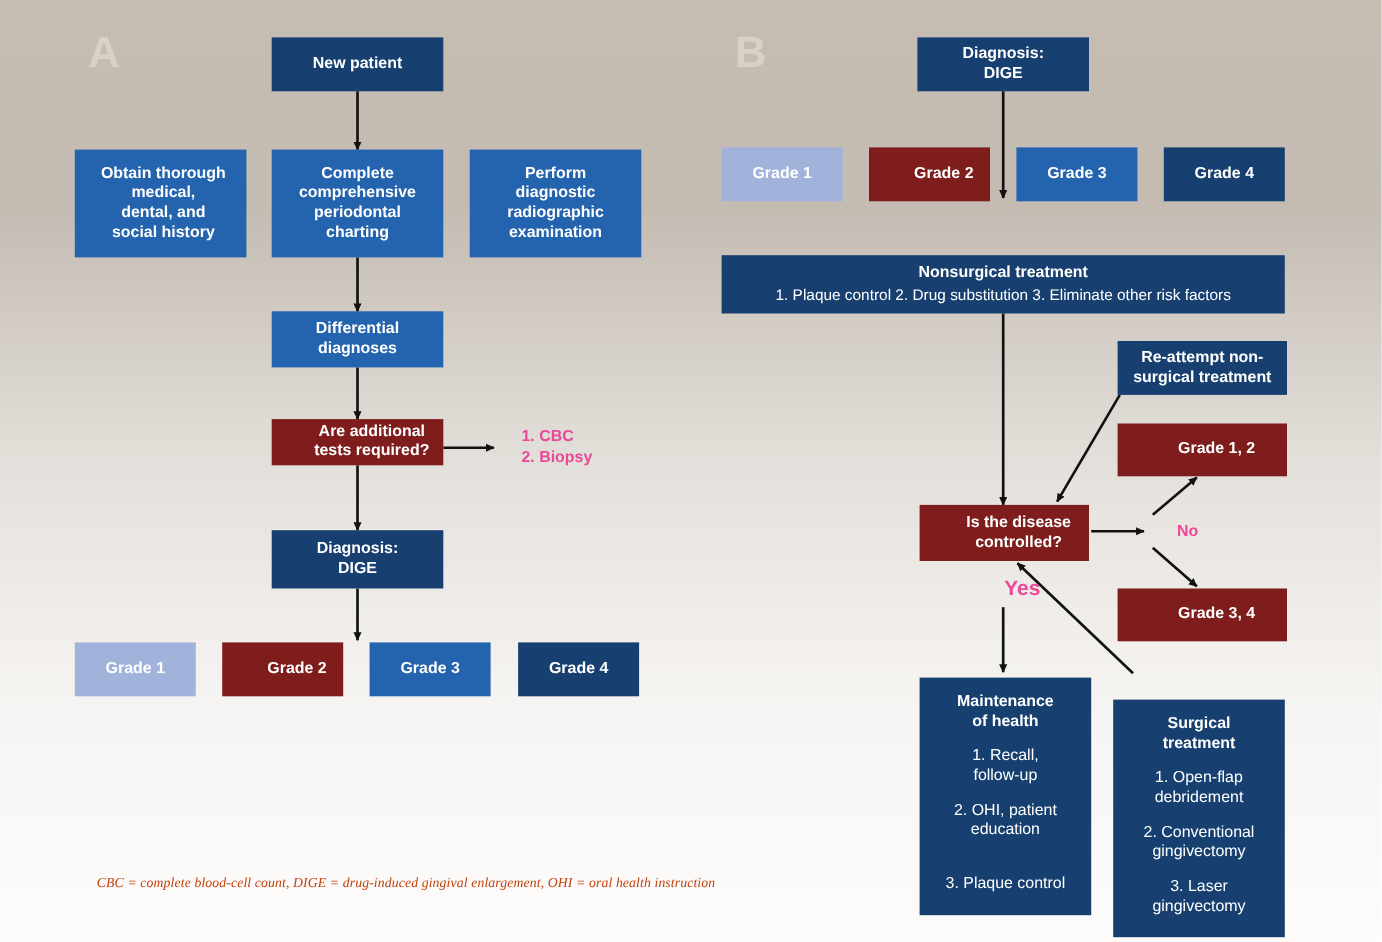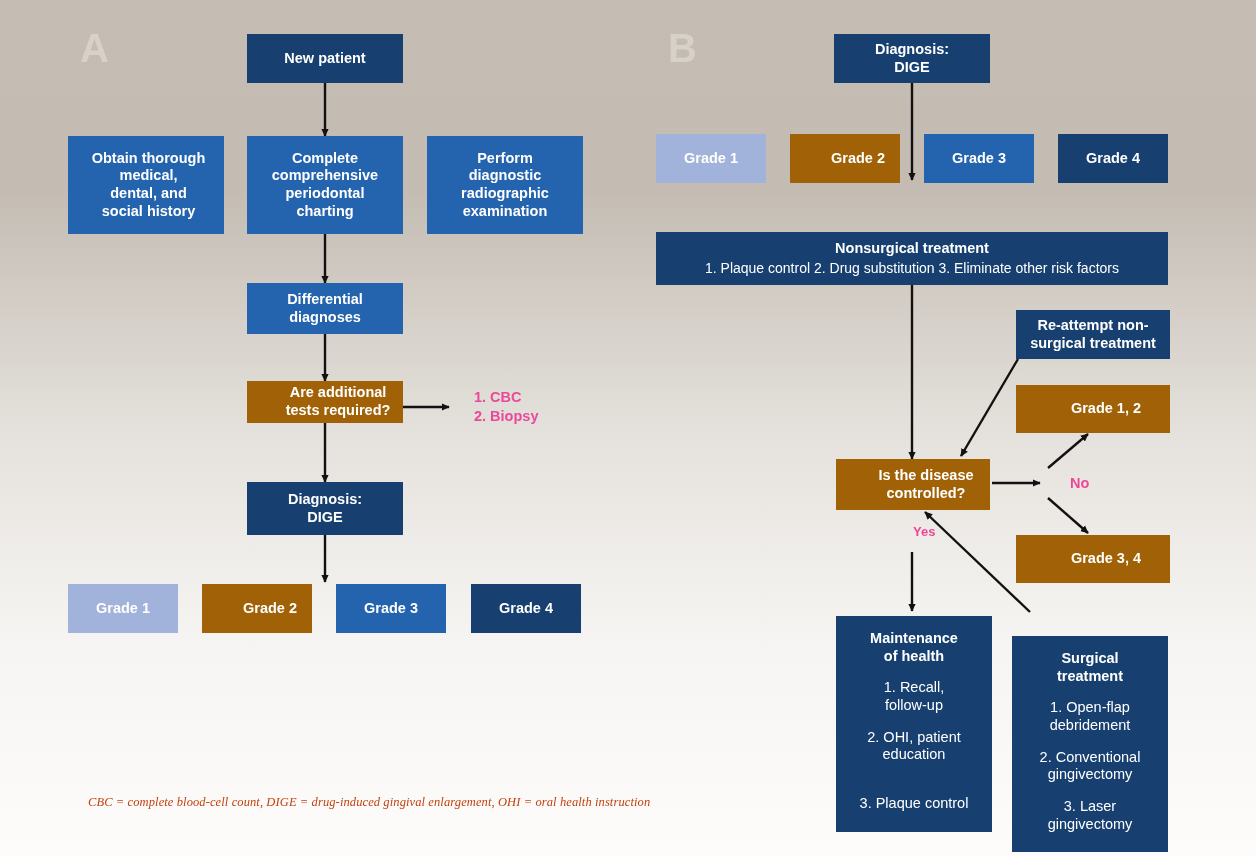--- a/index.html
+++ b/index.html
@@ -17,21 +17,21 @@
   }
 
   .box{
     position:absolute;box-sizing:border-box;color:#ffffff;
     display:flex;flex-direction:column;align-items:center;justify-content:center;
     text-align:center;font-weight:700;line-height:1.22;
     padding:4px 6px;
   }
   .nv{background:#174070;}
   .md{background:#2463ad;}
-  .mid{background:#a16207;padding-left:32px;}
+  .mid{background:#7f1d1d;padding-left:32px;}
   .lt{background:#a2b3db;}
 
   .plain{
     position:absolute;color:#ec4899;font-weight:700;line-height:1.3;
     white-space:pre-line;
     margin-left:16px;
   }
 
   .footnote{
     position:absolute;font-family:"Liberation Serif",serif;
@@ -171,21 +171,21 @@
 
   <div class="box mid" style="left:1016px;top:535px;width:154px;height:48px;font-size:14.5px;">
     <span>Grade 3, 4</span>
   </div>
 
   <div class="box mid" style="left:836px;top:459px;width:154px;height:51px;font-size:14.5px;white-space:pre-line;">
     <span>Is the disease
 controlled?</span>
   </div>
 
-  <div class="plain" style="left:897px;top:524px;font-size:13px;">Yes</div>
+  <div class="plain" style="left:897px;top:524px;font-size:19px;">Yes</div>
   <div class="plain" style="left:1054px;top:474px;font-size:14.5px;">No</div>
 
   <div class="box nv" style="left:836px;top:616px;width:156px;height:216px;font-size:14.5px;justify-content:flex-start;padding-top:14px;gap:14px;">
     <span class="title" style="white-space:pre-line;">Maintenance
 of health</span>
     <span class="li" style="white-space:pre-line;">1. Recall,
 follow-up</span>
     <span class="li" style="white-space:pre-line;">2. OHI, patient
 education</span>
     <span class="li" style="white-space:pre-line;margin-top:17px;">3. Plaque control</span>

